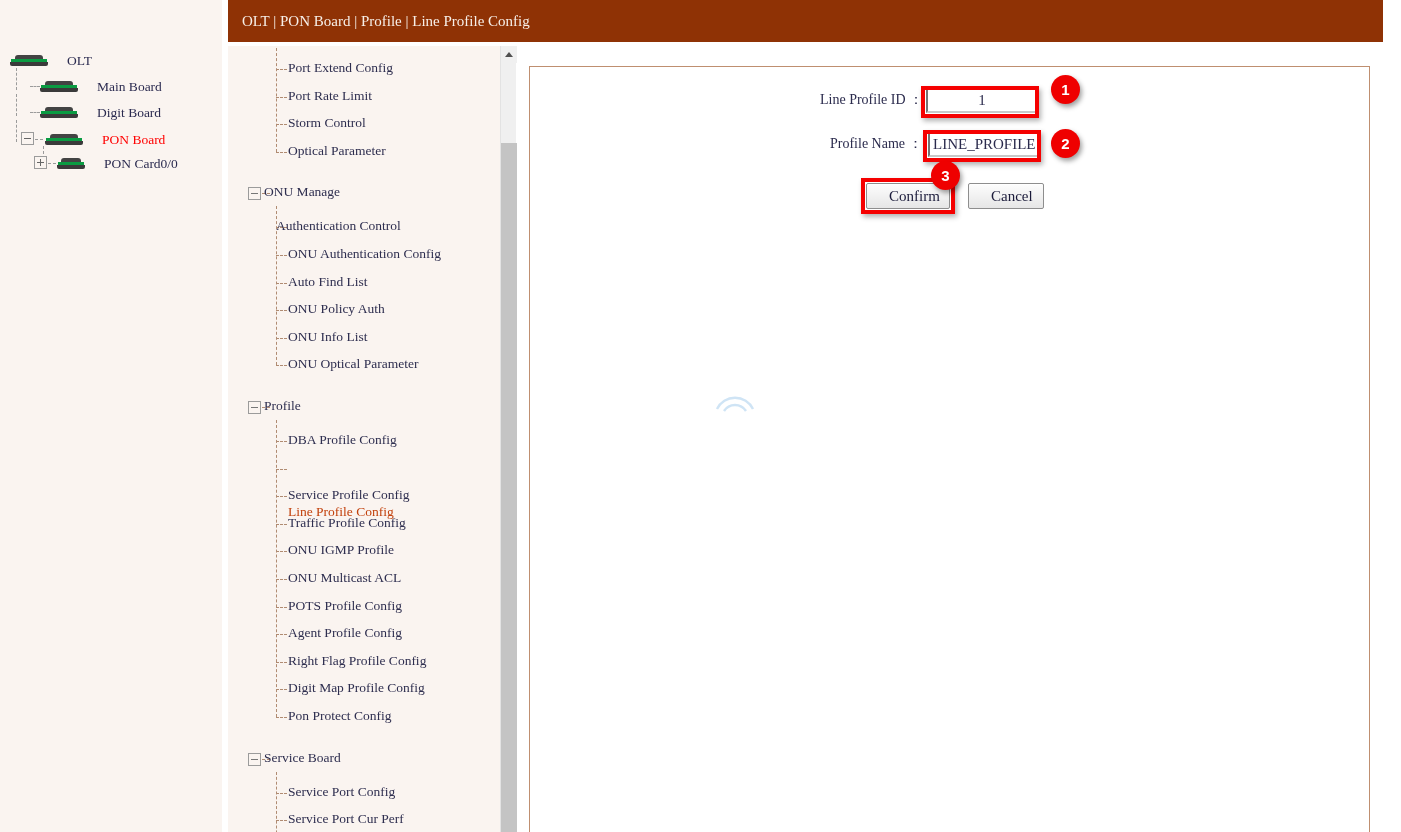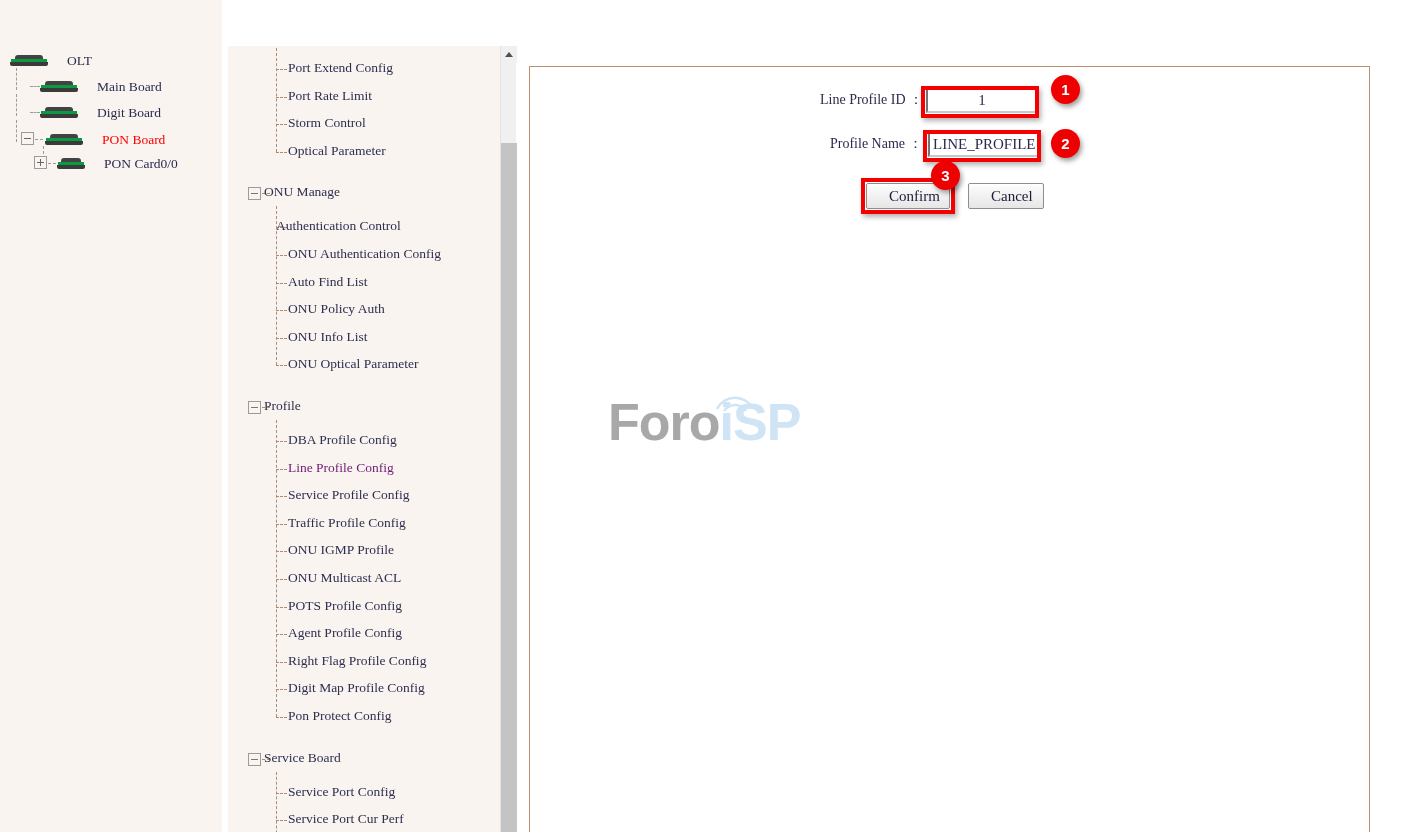--- a/index.html
+++ b/index.html
@@ -112,21 +112,21 @@
     overflow: hidden;
   }
   .navitem {
     position: absolute;
     font-size: 13.5px;
     color: #2e2e4f;
     white-space: nowrap;
     cursor: pointer;
   }
   .navitem.group { color: #2e2e4f; }
-  .navitem.active { color: #701a75; }
+  .navitem.active { color: #c2410c; margin-top: 44px; }
 
   .navexp {
     position: absolute;
     width: 13px; height: 13px;
     border: 1px solid #9b9b9b;
     background: #faf4f0;
     cursor: pointer;
   }
   .navexp::before {
     content: "";
@@ -334,20 +334,23 @@
             <i class="top"></i>
             <i class="mid"></i>
             <i class="bot"></i>
           </span>
         <span class="tlabel">PON Card0/0</span>
       </div>
 
     </div>
   </div>
 
+  <div id="main-header">
+    <span id="breadcrumb">OLT | PON Board | Profile | Line Profile Config</span>
+  </div>
 
   <div id="nav-panel">
       <div class="navdash" style="left: 48px; top: 23px;"></div>
       <div class="navitem" style="left: 60px; top: 14px;">Port Extend Config</div>
       <div class="navdash" style="left: 48px; top: 50.6px;"></div>
       <div class="navitem" style="left: 60px; top: 41.6px;">Port Rate Limit</div>
       <div class="navdash" style="left: 48px; top: 78.2px;"></div>
       <div class="navitem" style="left: 60px; top: 69.2px;">Storm Control</div>
       <div class="navdash" style="left: 48px; top: 105.8px;"></div>
       <div class="navitem" style="left: 60px; top: 96.8px;">Optical Parameter</div>
@@ -430,23 +433,20 @@
       <div class="badge" style="left:521px; top:62px;">2</div>
 
       <button class="btn" style="position:absolute; left:336px; top:116px; width:84px;">Confirm</button>
       <div class="hl-box" style="left:331px; top:111px; width:94px; height:36px;"></div>
       <div class="badge" style="left:401px; top:94px;">3</div>
 
       <button class="btn" style="position:absolute; left:438px; top:116px; width:76px;">Cancel</button>
     </div>
 
     <div id="watermark">
-      <span class="wm-text">
-        <span class="wm-foro">Foro</span><span class="wm-isp">iSP</span>
-      </span>
       <svg class="wm-arcs" viewBox="0 0 48 26">
         <path d="M6 22 A 20 20 0 0 1 42 22" fill="none" stroke="#cfe4f5" stroke-width="2.4"></path>
         <path d="M13 24 A 13 13 0 0 1 35 24" fill="none" stroke="#cfe4f5" stroke-width="2.4"></path>
       </svg>
     </div>
 
   </div>
 
 </div>
 

